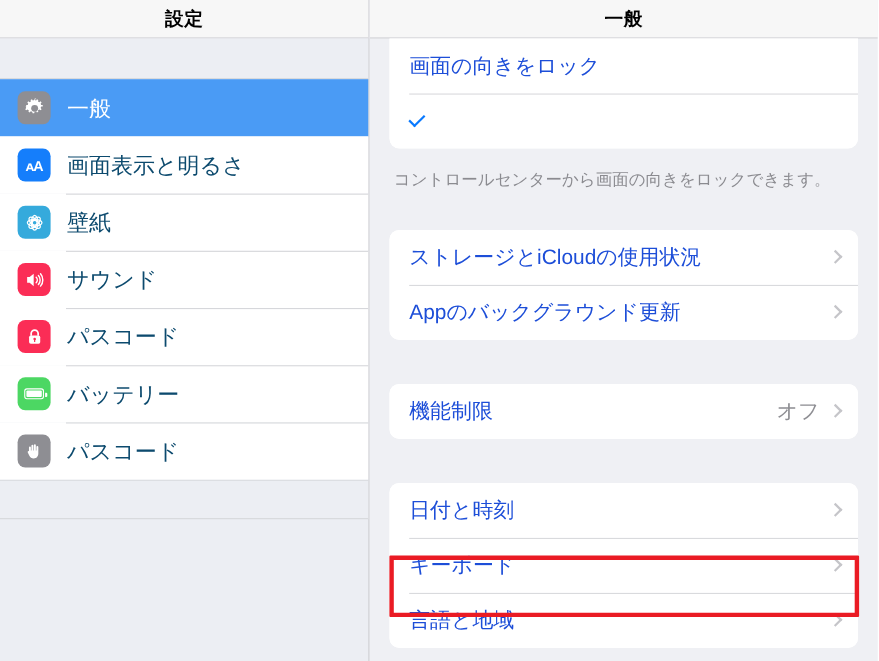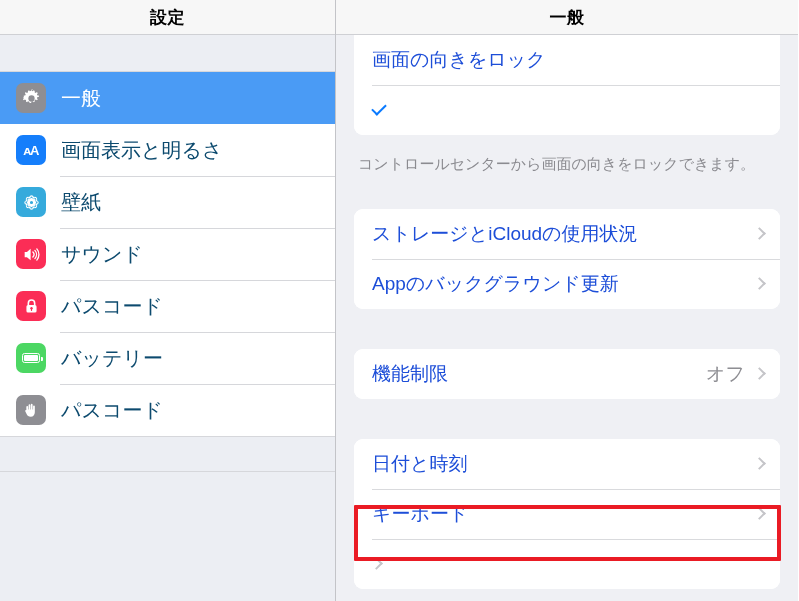--- a/index.html
+++ b/index.html
@@ -290,20 +290,21 @@
       <div class="card">
         <div class="row">
           <span class="row-label">日付と時刻</span>
           <span class="chevron"></span>
         </div>
         <div class="row">
           <span class="row-label">キーボード</span>
           <span class="chevron"></span>
         </div>
         <div class="row">
+          <span class="row-label">言語と地域</span>
           <span class="chevron"></span>
         </div>
       </div>
 
     </div>
   </div>
 
   <div class="highlight-box"></div>
 
 </div>

